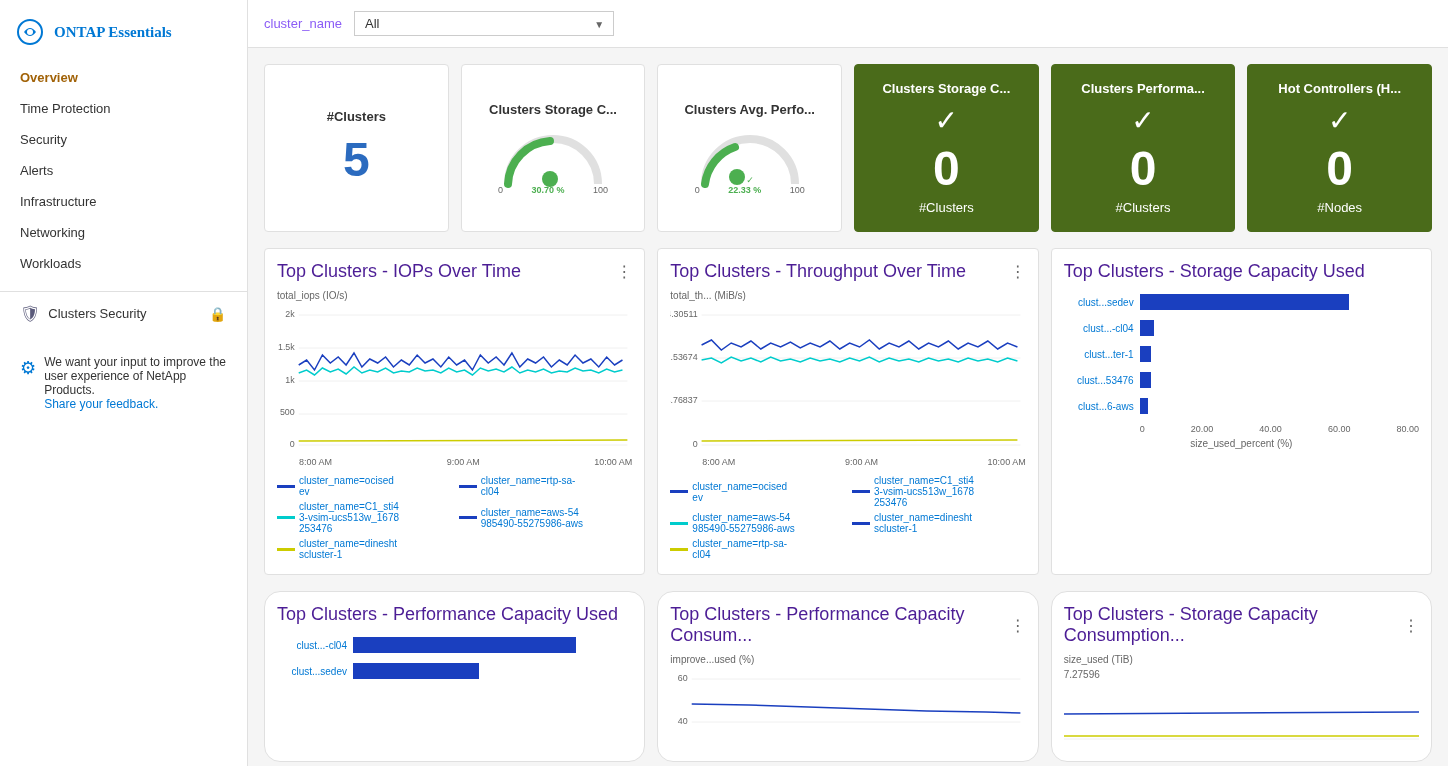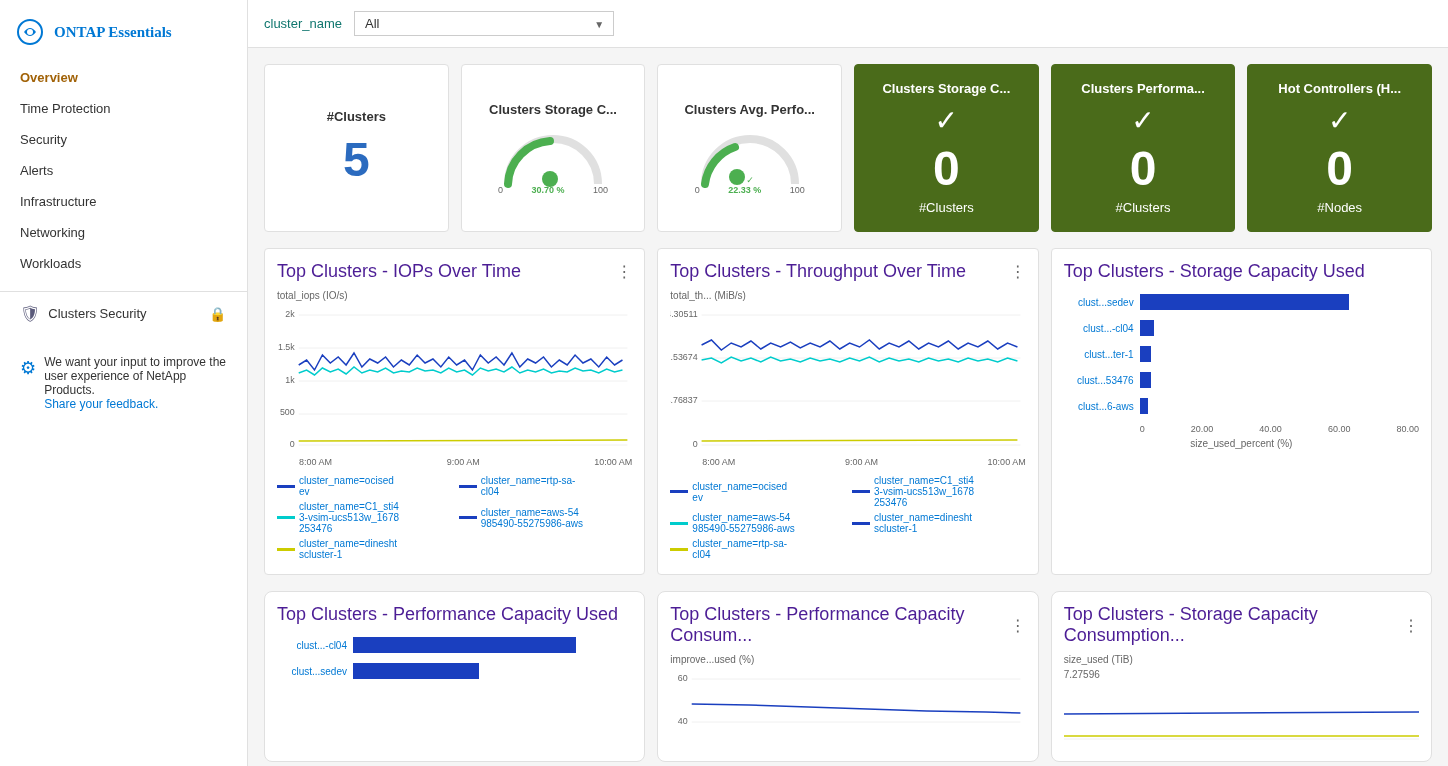--- a/index.html
+++ b/index.html
@@ -85,21 +85,21 @@
     .top-bar {
       background: #fff;
       border-bottom: 1px solid #e0e0e0;
       padding: 8px 16px;
       display: flex;
       align-items: center;
       gap: 12px;
       min-height: 48px;
     }
     .filter-label {
-      color: #0f766e;
+      color: #8b5cf6;
       font-size: 13px;
     }
     .filter-select {
       border: 1px solid #ccc;
       background: #fff;
       padding: 4px 32px 4px 10px;
       font-size: 13px;
       appearance: none;
       width: 260px;
       cursor: pointer;
@@ -296,21 +296,21 @@
     }
 
     
     .bottom-row {
       display: flex;
       gap: 12px;
     }
     .bottom-card {
       background: #fff;
       border: 1px solid #e0e0e0;
-      border-radius: 8px;
+      border-radius: 16px;
       padding: 12px;
       flex: 1;
       min-height: 130px;
     }
 
     .x-axis-ticks {
       display: flex;
       justify-content: space-between;
       font-size: 9px;
       color: #666;

